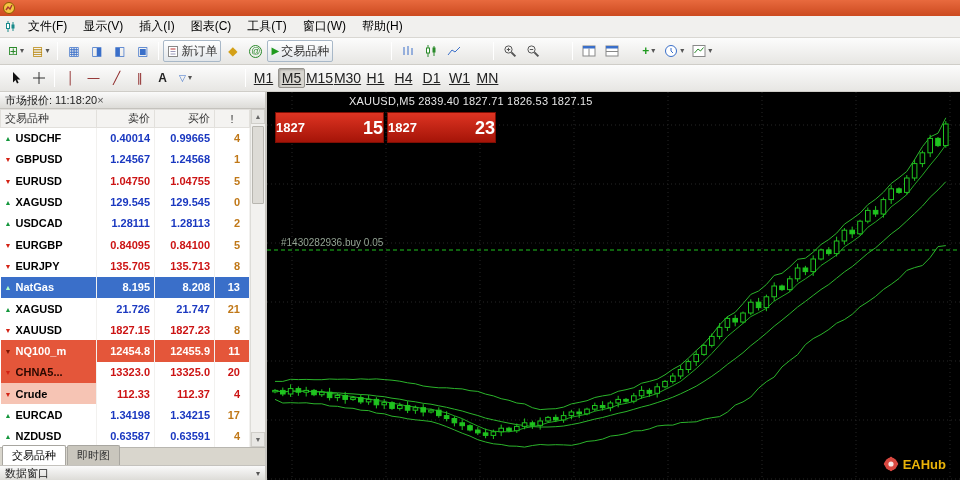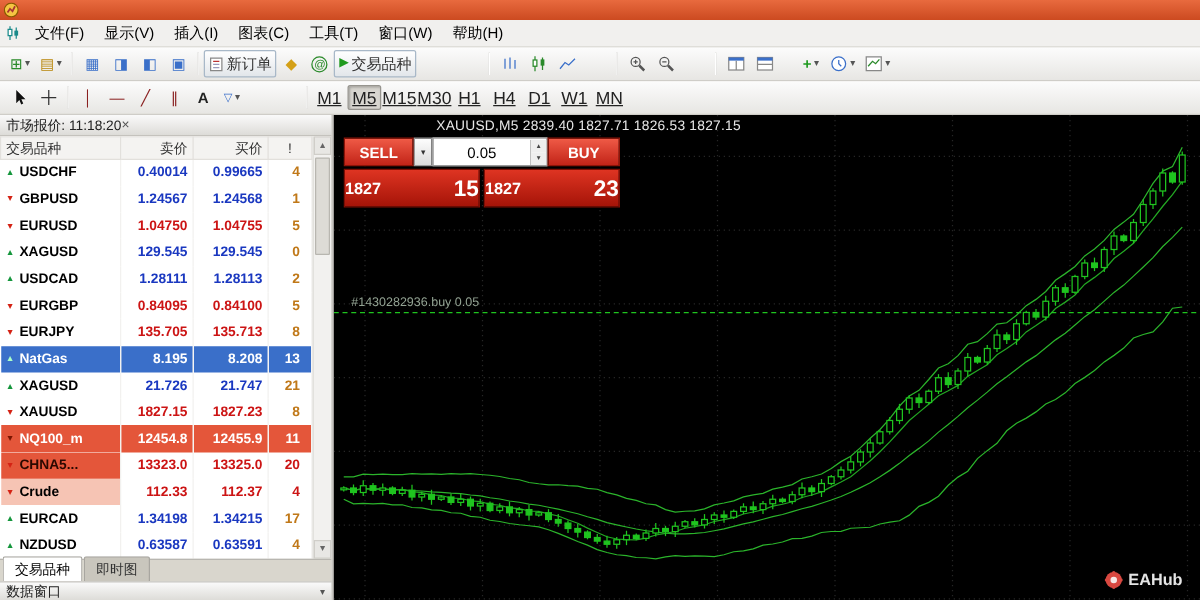--- a/index.html
+++ b/index.html
@@ -63,21 +63,21 @@
   .tp-caret{flex:0 0 15px;background:linear-gradient(#fdfdfd,#dcdcdc);border:1px solid #9a9a9a;display:flex;align-items:center;justify-content:center;font-size:7px;color:#333;}
   .lot{flex:1;background:#fff;border:1px solid #9a9a9a;display:flex;align-items:center;}
   .lot-val{flex:1;text-align:center;font-size:12px;}
   .spin{width:13px;display:flex;flex-direction:column;border-left:1px solid #c0c0c0;}
   .spin span{height:10px;display:flex;align-items:center;justify-content:center;font-size:6px;color:#444;background:#eee;}
   .tp-row2{display:flex;gap:3px;margin-top:2px;}
   .price-block{flex:1;height:31px;background:linear-gradient(#de3422,#a51408);border:1px solid #7e0e04;color:#fff;display:flex;align-items:center;justify-content:space-between;gap:3px;}
   .pb-sm{font-size:13px;font-weight:bold;}
   .pb-lg{font-size:18px;font-weight:bold;line-height:1;}
   .pos-label{position:absolute;left:14px;color:#93a393;font-size:10px;}
-  .ea-logo{position:absolute;right:14px;bottom:8px;display:flex;align-items:flex-start;gap:4px;color:#e5e5e5;font-weight:bold;font-size:13px;}
+  .ea-logo{position:absolute;right:14px;bottom:8px;display:flex;align-items:center;gap:4px;color:#eab308;font-weight:bold;font-size:13px;}
   svg.mini{display:block;}
 </style>
 </head>
 <body>
 
 <div class="app">
 
   <div class="titlebar">
     <svg class="mini" width="12" height="12" viewBox="0 0 12 12">
       <circle cx="6" cy="6" r="5.5" fill="#f5c542" stroke="#8a5a00"></circle>
@@ -587,34 +587,20 @@
           <rect x="653.1" y="60.80000000000001" width="4.6" height="10.800000000000011" fill="#000" stroke="#1fc41f"></rect>
           <line x1="663.1999999999999" y1="42.80000000000001" x2="663.1999999999999" y2="65.12" stroke="#1fc41f"></line>
           <rect x="660.9" y="46.39999999999998" width="4.6" height="14.400000000000034" fill="#000" stroke="#1fc41f"></rect>
           <line x1="671" y1="44.95999999999998" x2="671" y2="55.04000000000002" stroke="#1fc41f"></line>
           <rect x="668.7" y="46.39999999999998" width="4.6" height="7.2000000000000455" fill="#1fc41f" stroke="#1fc41f"></rect>
           <line x1="678.8" y1="29.120000000000005" x2="678.8" y2="55.75999999999999" stroke="#1fc41f"></line>
           <rect x="676.5" y="32" width="4.6" height="21.600000000000023" fill="#000" stroke="#1fc41f"></rect>
         </svg>
       <div class="ohlc">XAUUSD,M5  2839.40 1827.71 1826.53 1827.15</div>
       <div class="trade-panel">
-        <div class="tp-row1">
-          <div class="sell-btn">SELL</div>
-          <div class="tp-caret">
-              <span>▾</span>
-            </div>
-          <div class="lot">
-            <span class="lot-val">0.05</span>
-            <span class="spin">
-              <span>▴</span>
-              <span>▾</span>
-            </span>
-          </div>
-          <div class="buy-btn">BUY</div>
-        </div>
         <div class="tp-row2">
           <div class="price-block">
             <span class="pb-sm">1827</span>
             <span class="pb-lg">15</span>
           </div>
           <div class="price-block">
             <span class="pb-sm">1827</span>
             <span class="pb-lg">23</span>
           </div>
         </div>

